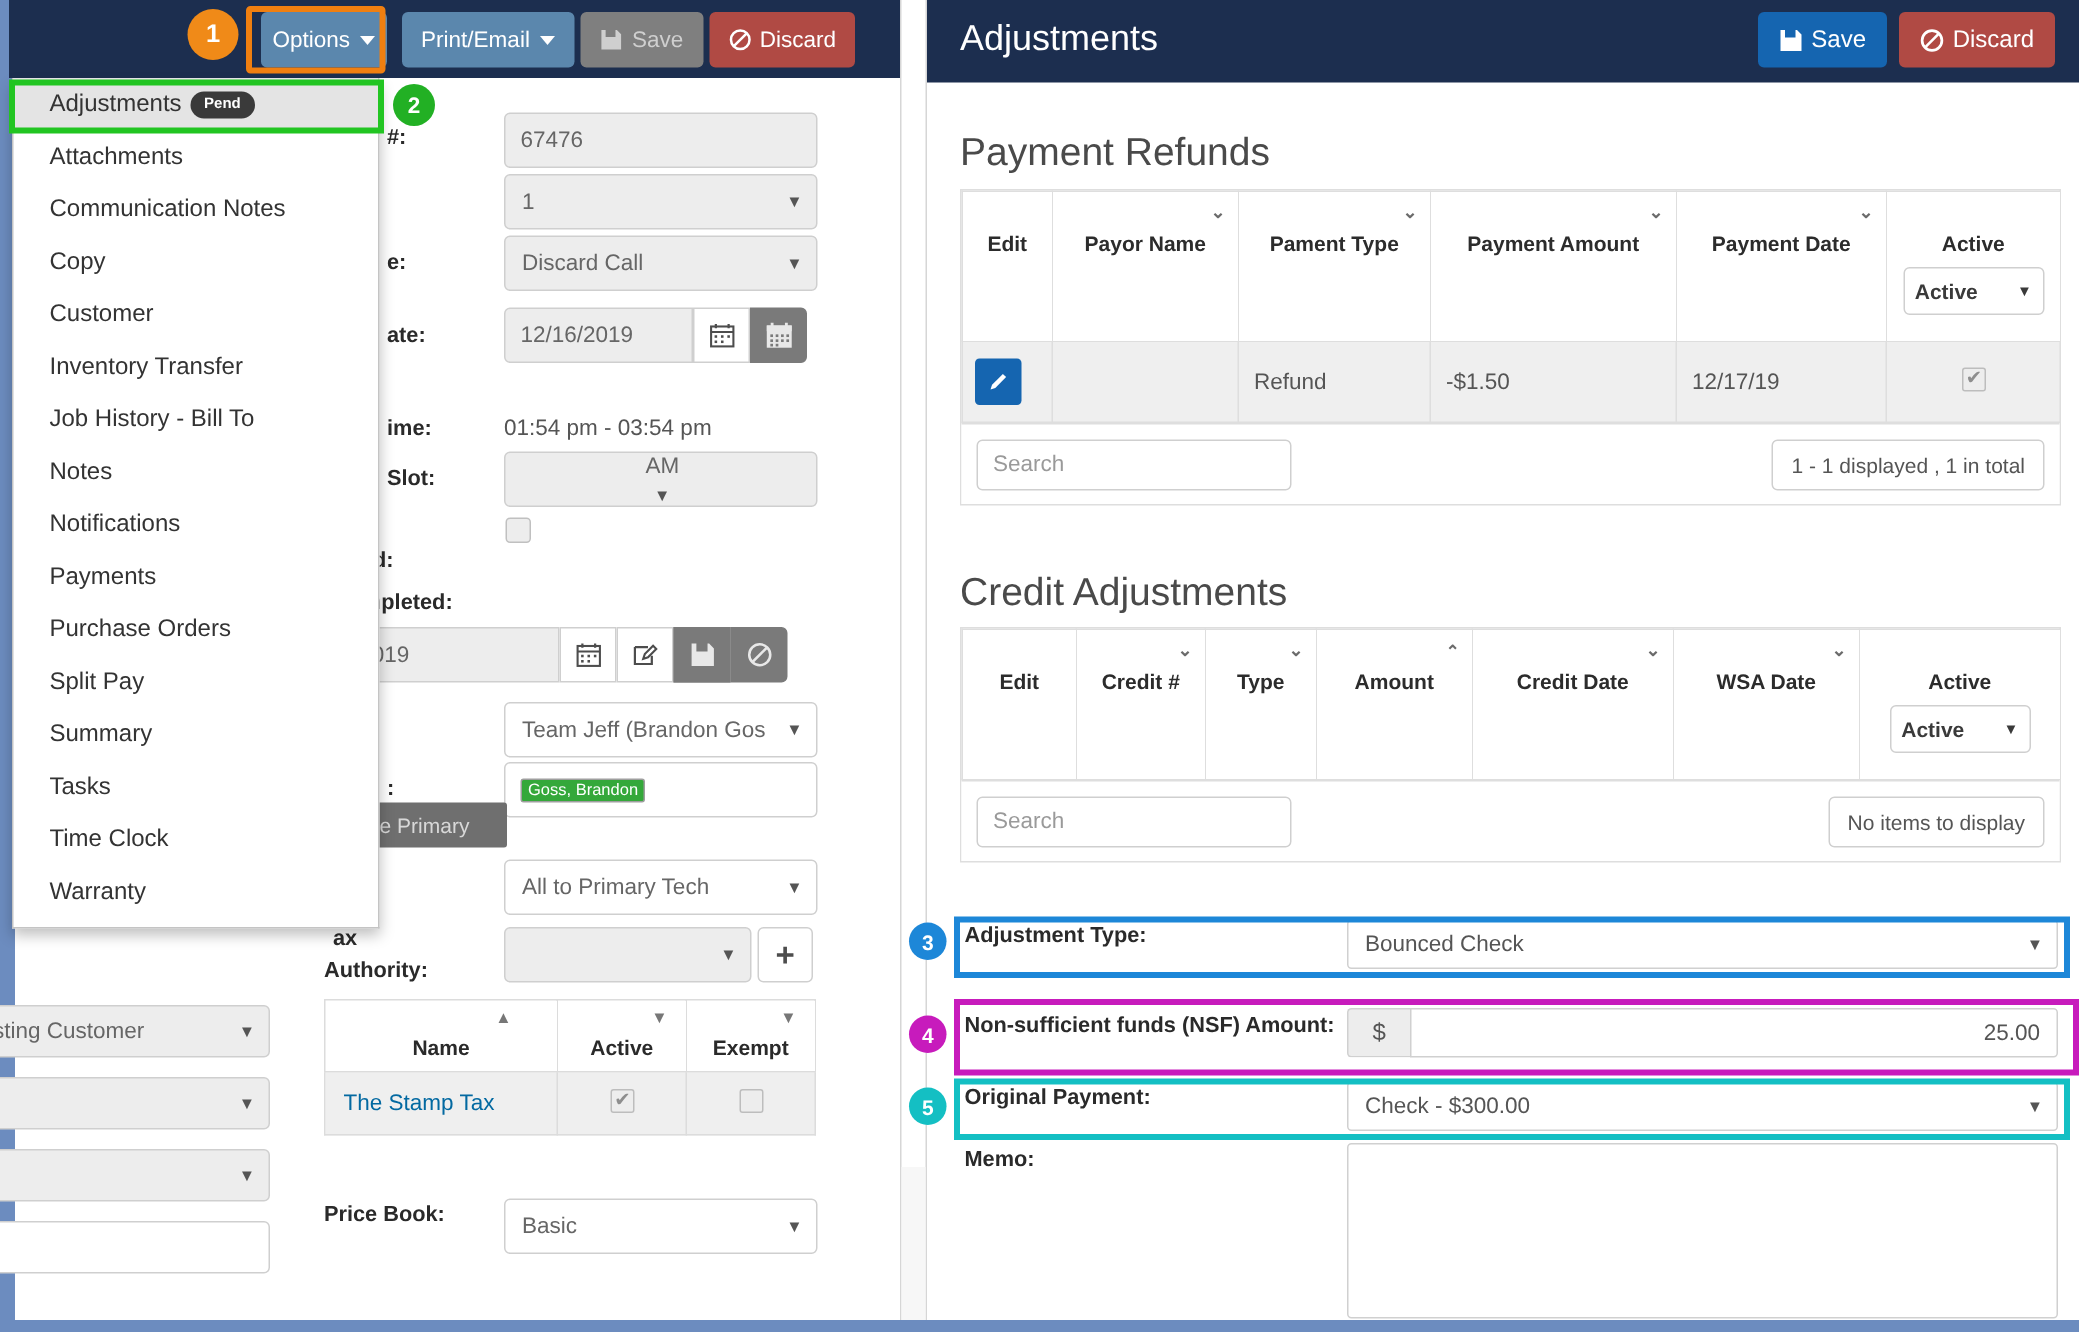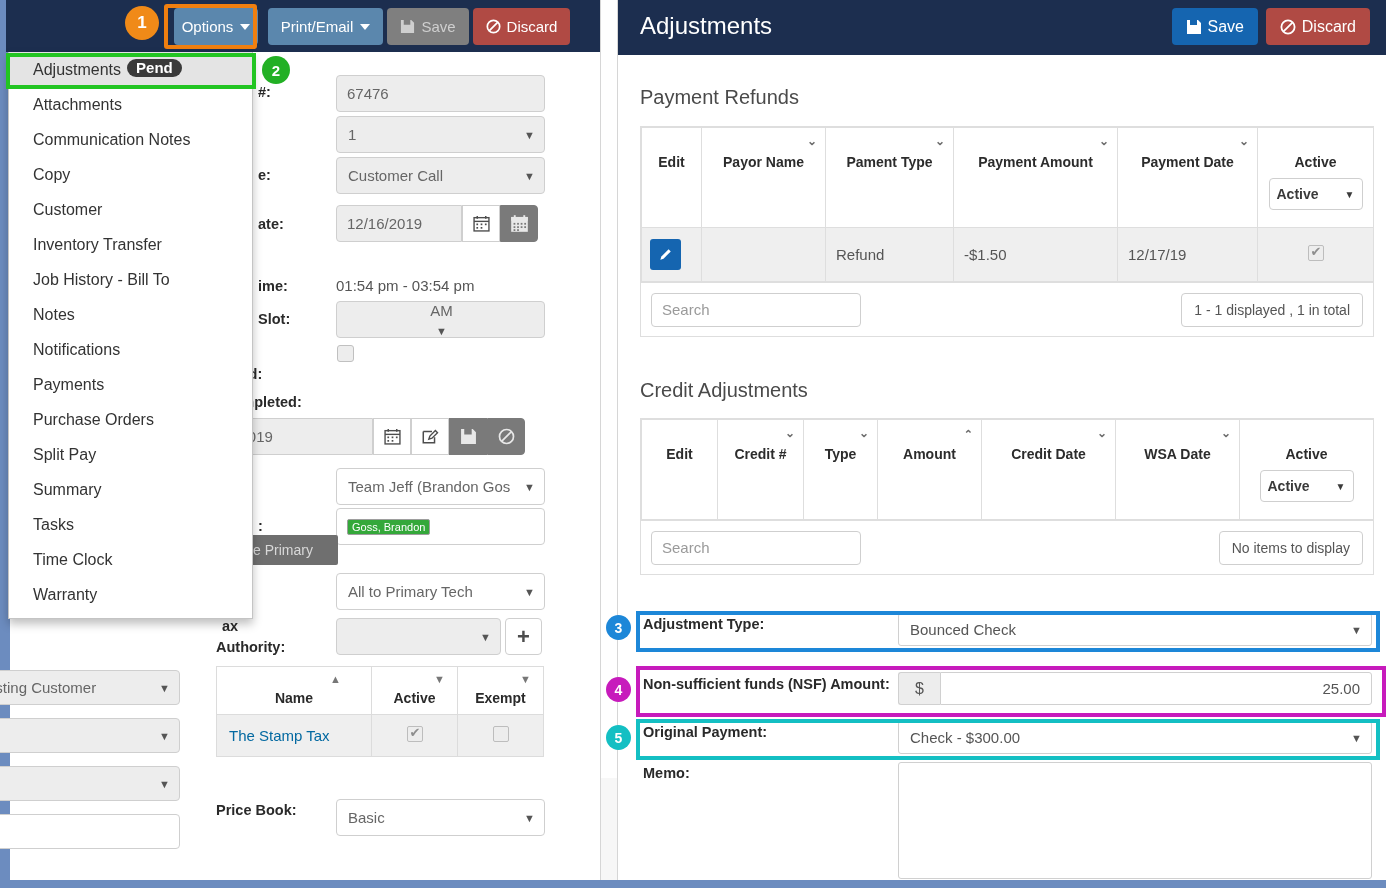--- a/index.html
+++ b/index.html
@@ -73,21 +73,21 @@
     font-size:16px; color:#333333;
     white-space:nowrap; cursor:pointer;
   }
   .menu-item.active { background:#e4e4e4; }
   #hl-adjustments {
     position:absolute; left:6px; top:53px; width:250px; height:36px;
     border:4px solid #22c522; pointer-events:none; z-index:31;
   }
   .pend-badge {
     display:inline-block; background:#3a3a3a; color:#ffffff;
-    font-size:15px; font-weight:bold; border-radius:9px;
+    font-size:10px; font-weight:bold; border-radius:9px;
     padding:2px 9px; margin-left:6px; vertical-align:2px;
     line-height:14px;
   }
 
   
   .f-label {
     position:absolute; font-weight:bold; font-size:14.5px; color:#2a2a2a;
   }
   .f-text { position:absolute; font-size:15px; color:#555; }
   .f-input {
@@ -184,21 +184,21 @@
     position:absolute; right:128px; top:8px; height:37px; padding:0 14px;
     background:#1565b0; color:#fff; border-radius:4px;
     display:flex; align-items:center; font-size:16px; cursor:pointer;
   }
   #btn-discard-right {
     position:absolute; right:16px; top:8px; height:37px; padding:0 14px;
     background:#b04a44; color:#fff; border-radius:4px;
     display:flex; align-items:center; font-size:16px; cursor:pointer;
   }
   .sect-title {
-    position:absolute; font-size:20px; color:#4a4a4a; font-weight:normal;
+    position:absolute; font-size:26px; color:#4a4a4a; font-weight:normal;
   }
   .grid-wrap {
     position:absolute; border:1px solid #dedede; background:#ffffff;
   }
   .grid-wrap table { border-collapse:collapse; width:100%; table-layout:fixed; }
   .grid-wrap th {
     border:1px solid #dedede; font-size:14px; font-weight:bold; color:#2c2c2c;
     background:#ffffff; position:relative; padding:0 6px;
     vertical-align:top;
   }
@@ -311,21 +311,21 @@
     <span>67476</span>
   </div>
 
   <div class="f-select" style="left:336px; top:116px; width:209px;">
     <span>1</span>
     <span class="sel-caret">▼</span>
   </div>
 
   <div class="f-label" style="left:258px; top:167px;">e:</div>
   <div class="f-select" style="left:336px; top:157px; width:209px;">
-    <span>Customer Call</span>
+    <span>Discard Call</span>
     <span class="sel-caret">▼</span>
   </div>
 
   <div class="f-label" style="left:258px; top:216px;">ate:</div>
   <div class="f-input" style="left:336px; top:205px; width:126px; border-radius:4px 0 0 4px;text-align:center;">
     <span>12/16/2019</span>
   </div>
   <div class="icon-btn" style="left:462px; top:205px;">
     <svg width="17" height="17" viewBox="0 0 16 16">
       <rect x="1" y="2.5" width="14" height="12.5" fill="none" stroke="#4d4d4d" stroke-width="1.3"></rect>

